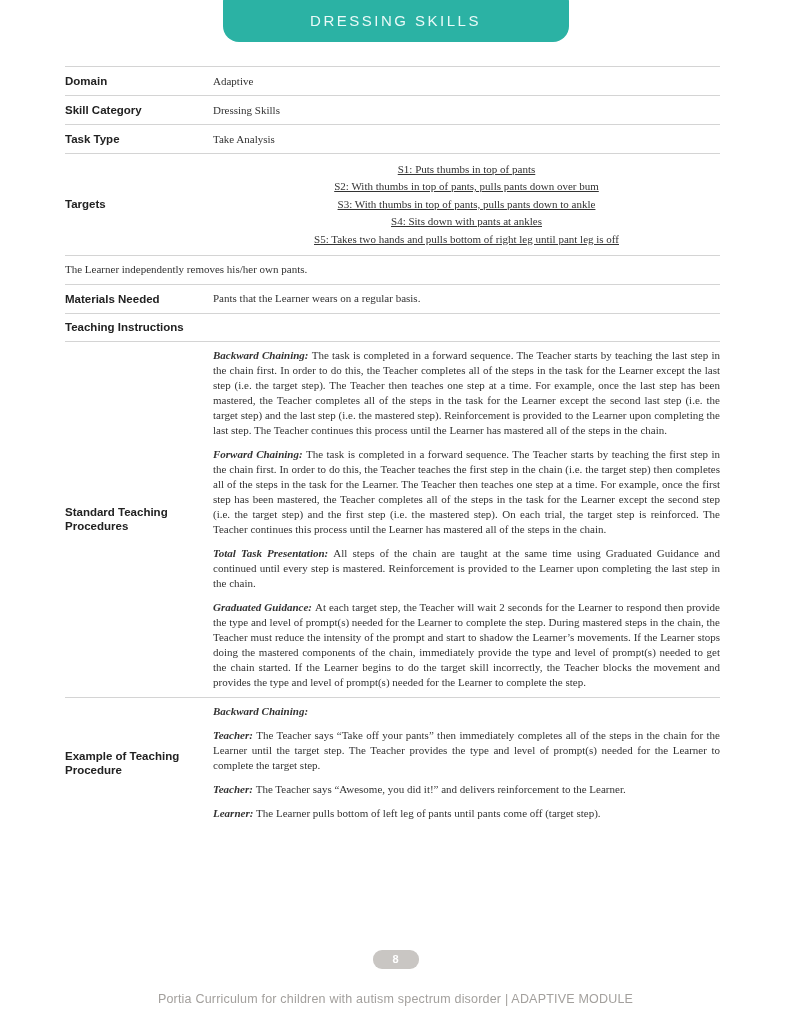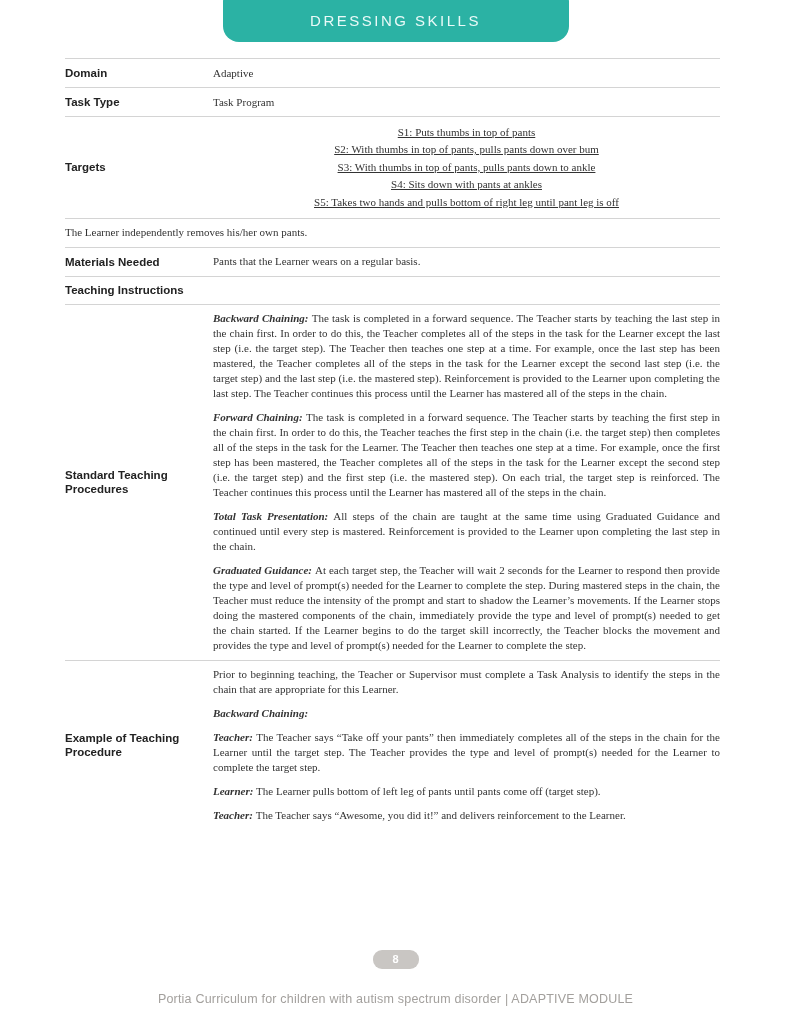--- a/index.html
+++ b/index.html
@@ -20,21 +20,21 @@
     padding-top:12px;
     box-sizing:border-box;
   }
   .banner-title {
     color:#eafaf8;
     font-size:15px;
     letter-spacing:2.5px;
     font-weight:normal;
   }
   .table {
-    margin:16px 71px 0 65px;
+    margin:24px 71px 0 65px;
   }
   .row {
     display:flex;
     align-items:center;
     border-top:1px solid #d4d4d4;
     padding:6.5px 0;
   }
   .row .label {
     width:148px; flex:none;
     box-sizing:border-box;
@@ -98,22 +98,26 @@
   <div class="banner">
     <span class="banner-title">DRESSING SKILLS</span>
   </div>
 
   <div class="table">
       <div class="row">
         <div class="label">Domain</div>
         <div class="value">Adaptive</div>
       </div>
       <div class="row">
+        <div class="label">Skill Category</div>
+        <div class="value">Dressing Skills</div>
+      </div>
+      <div class="row">
         <div class="label">Task Type</div>
-        <div class="value">Task Program</div>
+        <div class="value">Take Analysis</div>
       </div>
       <div class="row">
         <div class="label">Targets</div>
         <div class="value">
           <div class="line">S1: Puts thumbs in top of pants</div>
           <div class="line">S2: With thumbs in top of pants, pulls pants down over bum</div>
           <div class="line">S3: With thumbs in top of pants, pulls pants down to ankle</div>
           <div class="line">S4: Sits down with pants at ankles</div>
           <div class="line">S5: Takes two hands and pulls bottom of right leg until pant leg is off</div>
         </div>
@@ -133,25 +137,24 @@
         <div class="value">
           <p class="para"><span class="lead">Backward Chaining: </span>The task is completed in a forward sequence. The Teacher starts by teaching the last step in the chain first. In order to do this, the Teacher completes all of the steps in the task for the Learner except the last step (i.e. the target step). The Teacher then teaches one step at a time. For example, once the last step has been mastered, the Teacher completes all of the steps in the task for the Learner except the second last step (i.e. the target step) and the last step (i.e. the mastered step). Reinforcement is provided to the Learner upon completing the last step. The Teacher continues this process until the Learner has mastered all of the steps in the chain.</p>
           <p class="para"><span class="lead">Forward Chaining: </span>The task is completed in a forward sequence. The Teacher starts by teaching the first step in the chain first. In order to do this, the Teacher teaches the first step in the chain (i.e. the target step) then completes all of the steps in the task for the Learner. The Teacher then teaches one step at a time. For example, once the first step has been mastered, the Teacher completes all of the steps in the task for the Learner except the second step (i.e. the target step) and the first step (i.e. the mastered step). On each trial, the target step is reinforced. The Teacher continues this process until the Learner has mastered all of the steps in the chain.</p>
           <p class="para"><span class="lead">Total Task Presentation: </span>All steps of the chain are taught at the same time using Graduated Guidance and continued until every step is mastered. Reinforcement is provided to the Learner upon completing the last step in the chain.</p>
           <p class="para"><span class="lead">Graduated Guidance: </span>At each target step, the Teacher will wait 2 seconds for the Learner to respond then provide the type and level of prompt(s) needed for the Learner to complete the step. During mastered steps in the chain, the Teacher must reduce the intensity of the prompt and start to shadow the Learner’s movements. If the Learner stops doing the mastered components of the chain, immediately provide the type and level of prompt(s) needed to get the chain started. If the Learner begins to do the target skill incorrectly, the Teacher blocks the movement and provides the type and level of prompt(s) needed for the Learner to complete the step.</p>
         </div>
       </div>
       <div class="row">
         <div class="label">Example of Teaching Procedure</div>
         <div class="value">
-          <p class="para">Prior to beginning teaching, the Teacher or Supervisor must complete a Task Analysis to identify the steps in the chain that are appropriate for this Learner.</p>
           <p class="para"><span class="lead">Backward Chaining:</span></p>
           <p class="para"><span class="lead">Teacher: </span>The Teacher says “Take off your pants” then immediately completes all of the steps in the chain for the Learner until the target step. The Teacher provides the type and level of prompt(s) needed for the Learner to complete the target step.</p>
+          <p class="para"><span class="lead">Teacher: </span>The Teacher says “Awesome, you did it!” and delivers reinforcement to the Learner.</p>
           <p class="para"><span class="lead">Learner: </span>The Learner pulls bottom of left leg of pants until pants come off (target step).</p>
-          <p class="para"><span class="lead">Teacher: </span>The Teacher says “Awesome, you did it!” and delivers reinforcement to the Learner.</p>
         </div>
       </div>
     </div>
 
   <div class="footer">
     <div class="page-pill">8</div>
     <div class="footer-text">Portia Curriculum for children with autism spectrum disorder | ADAPTIVE MODULE</div>
   </div>
 
 </div>

